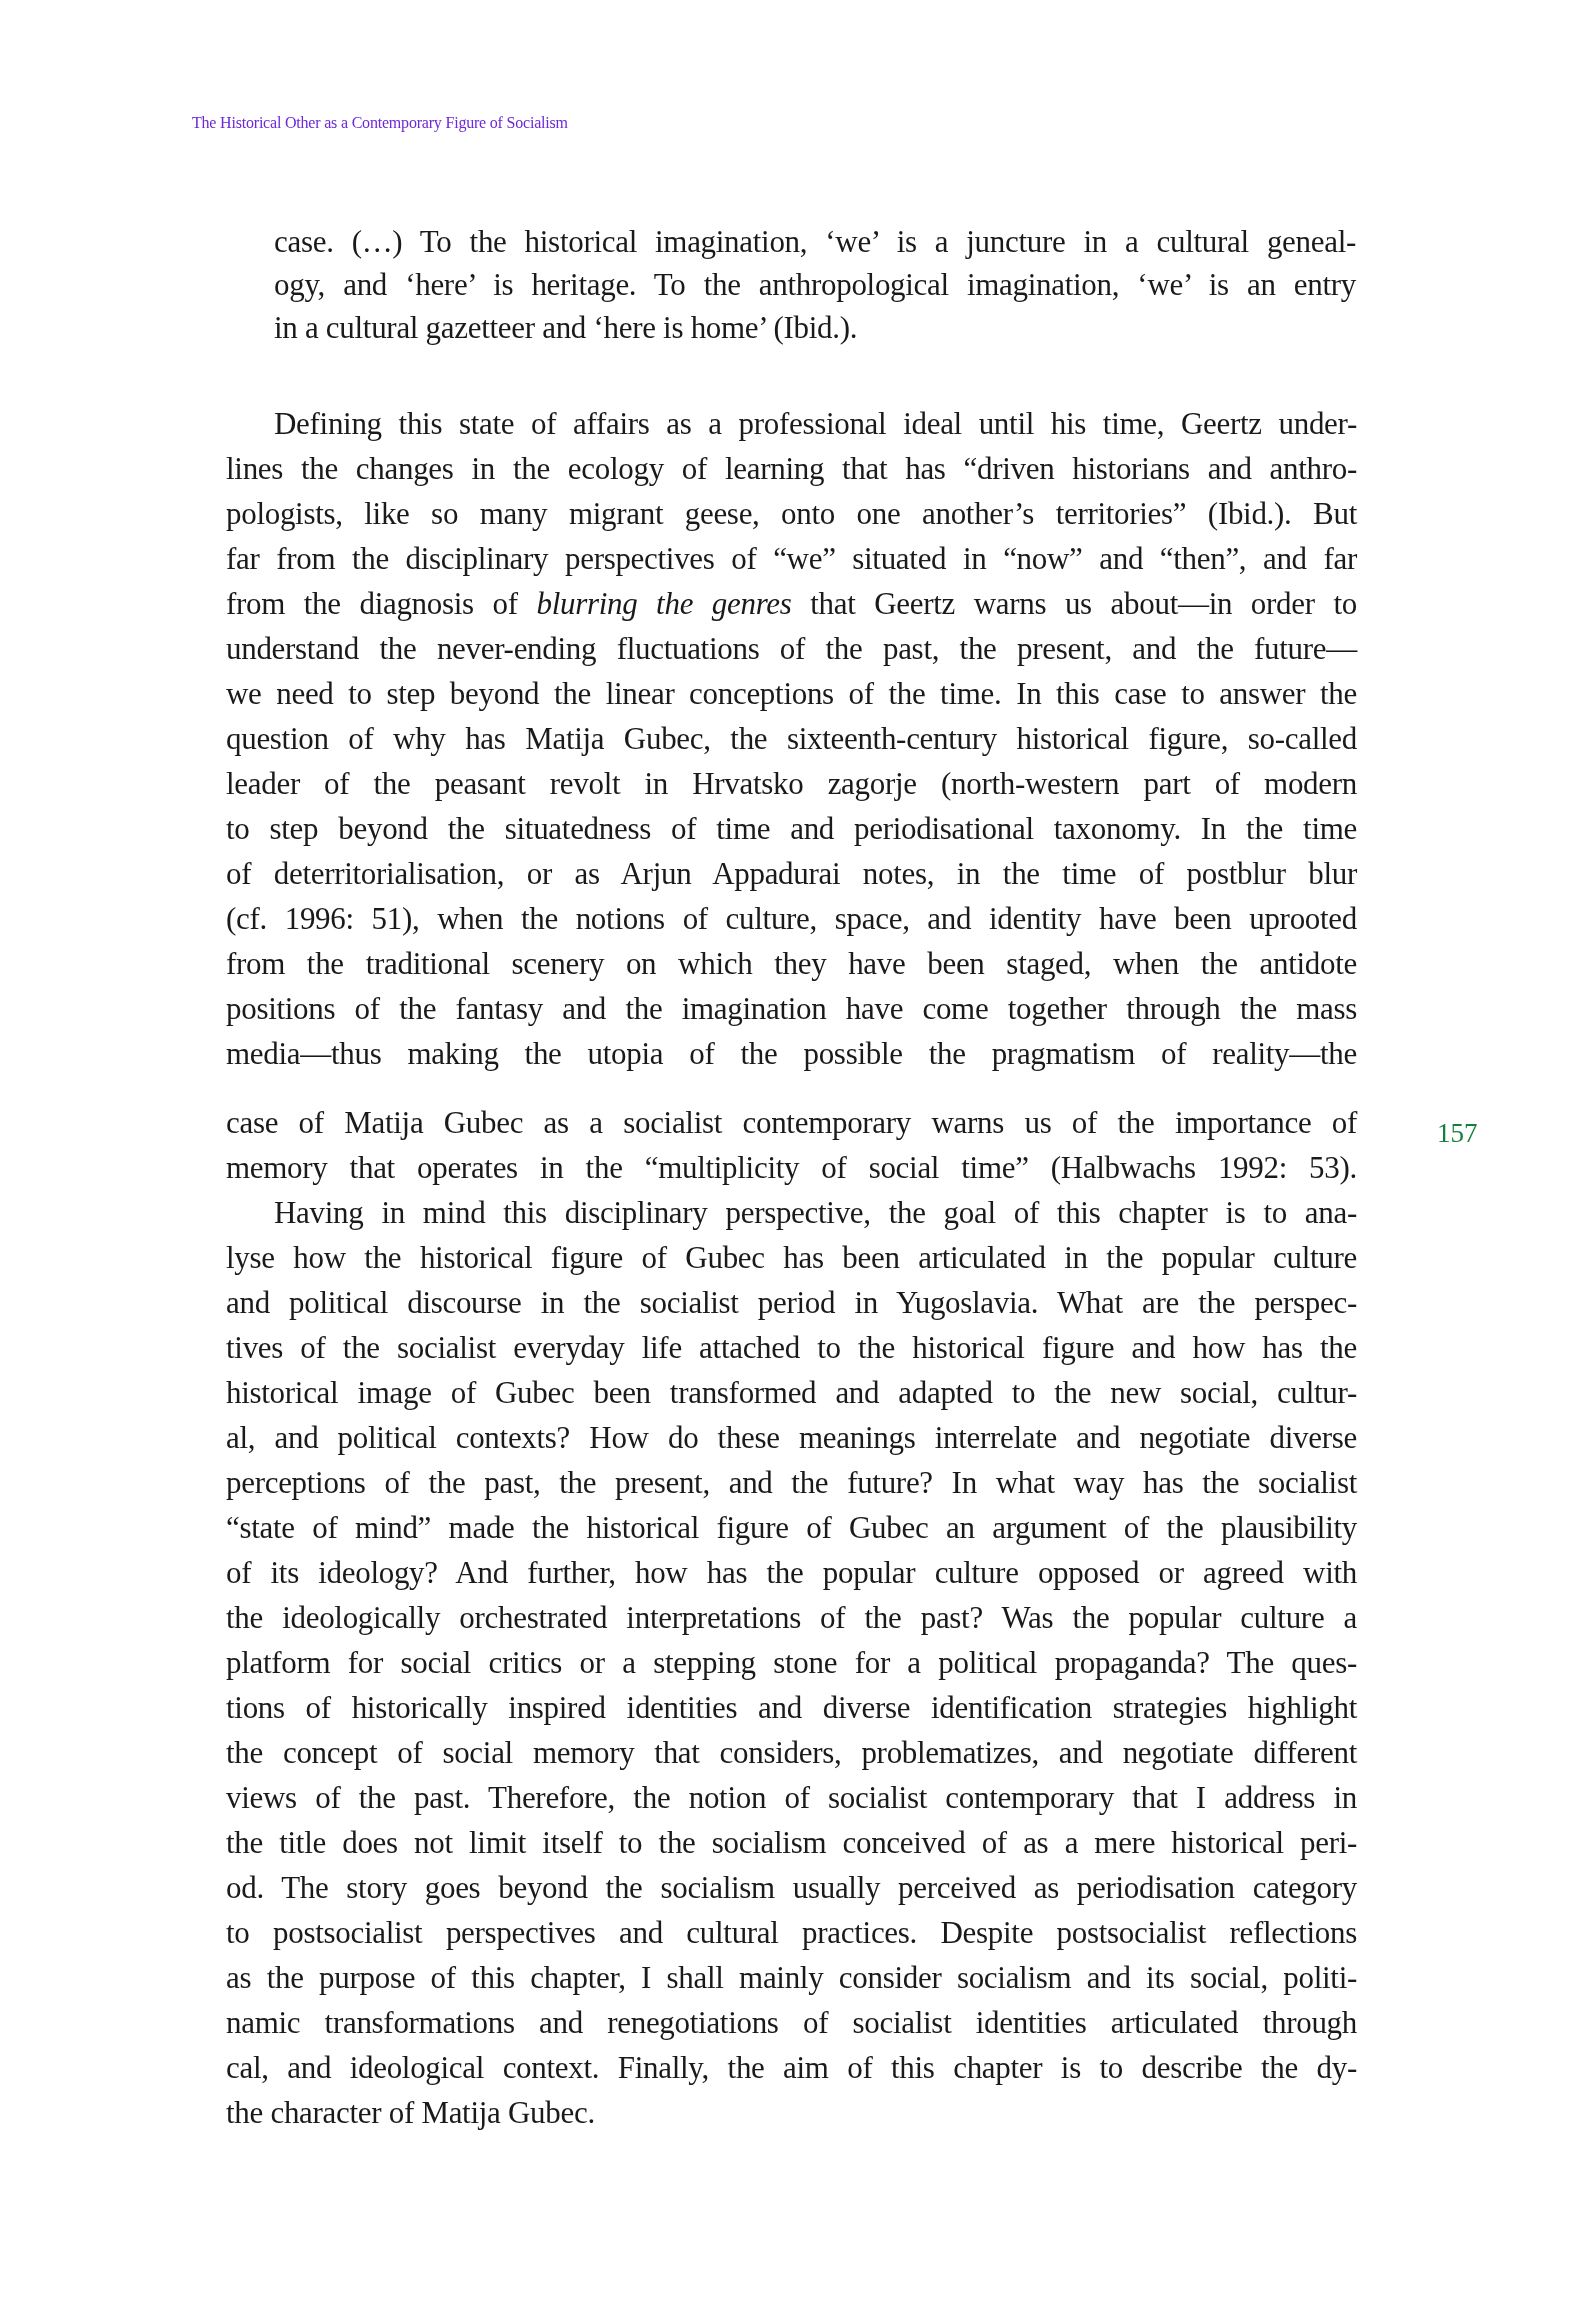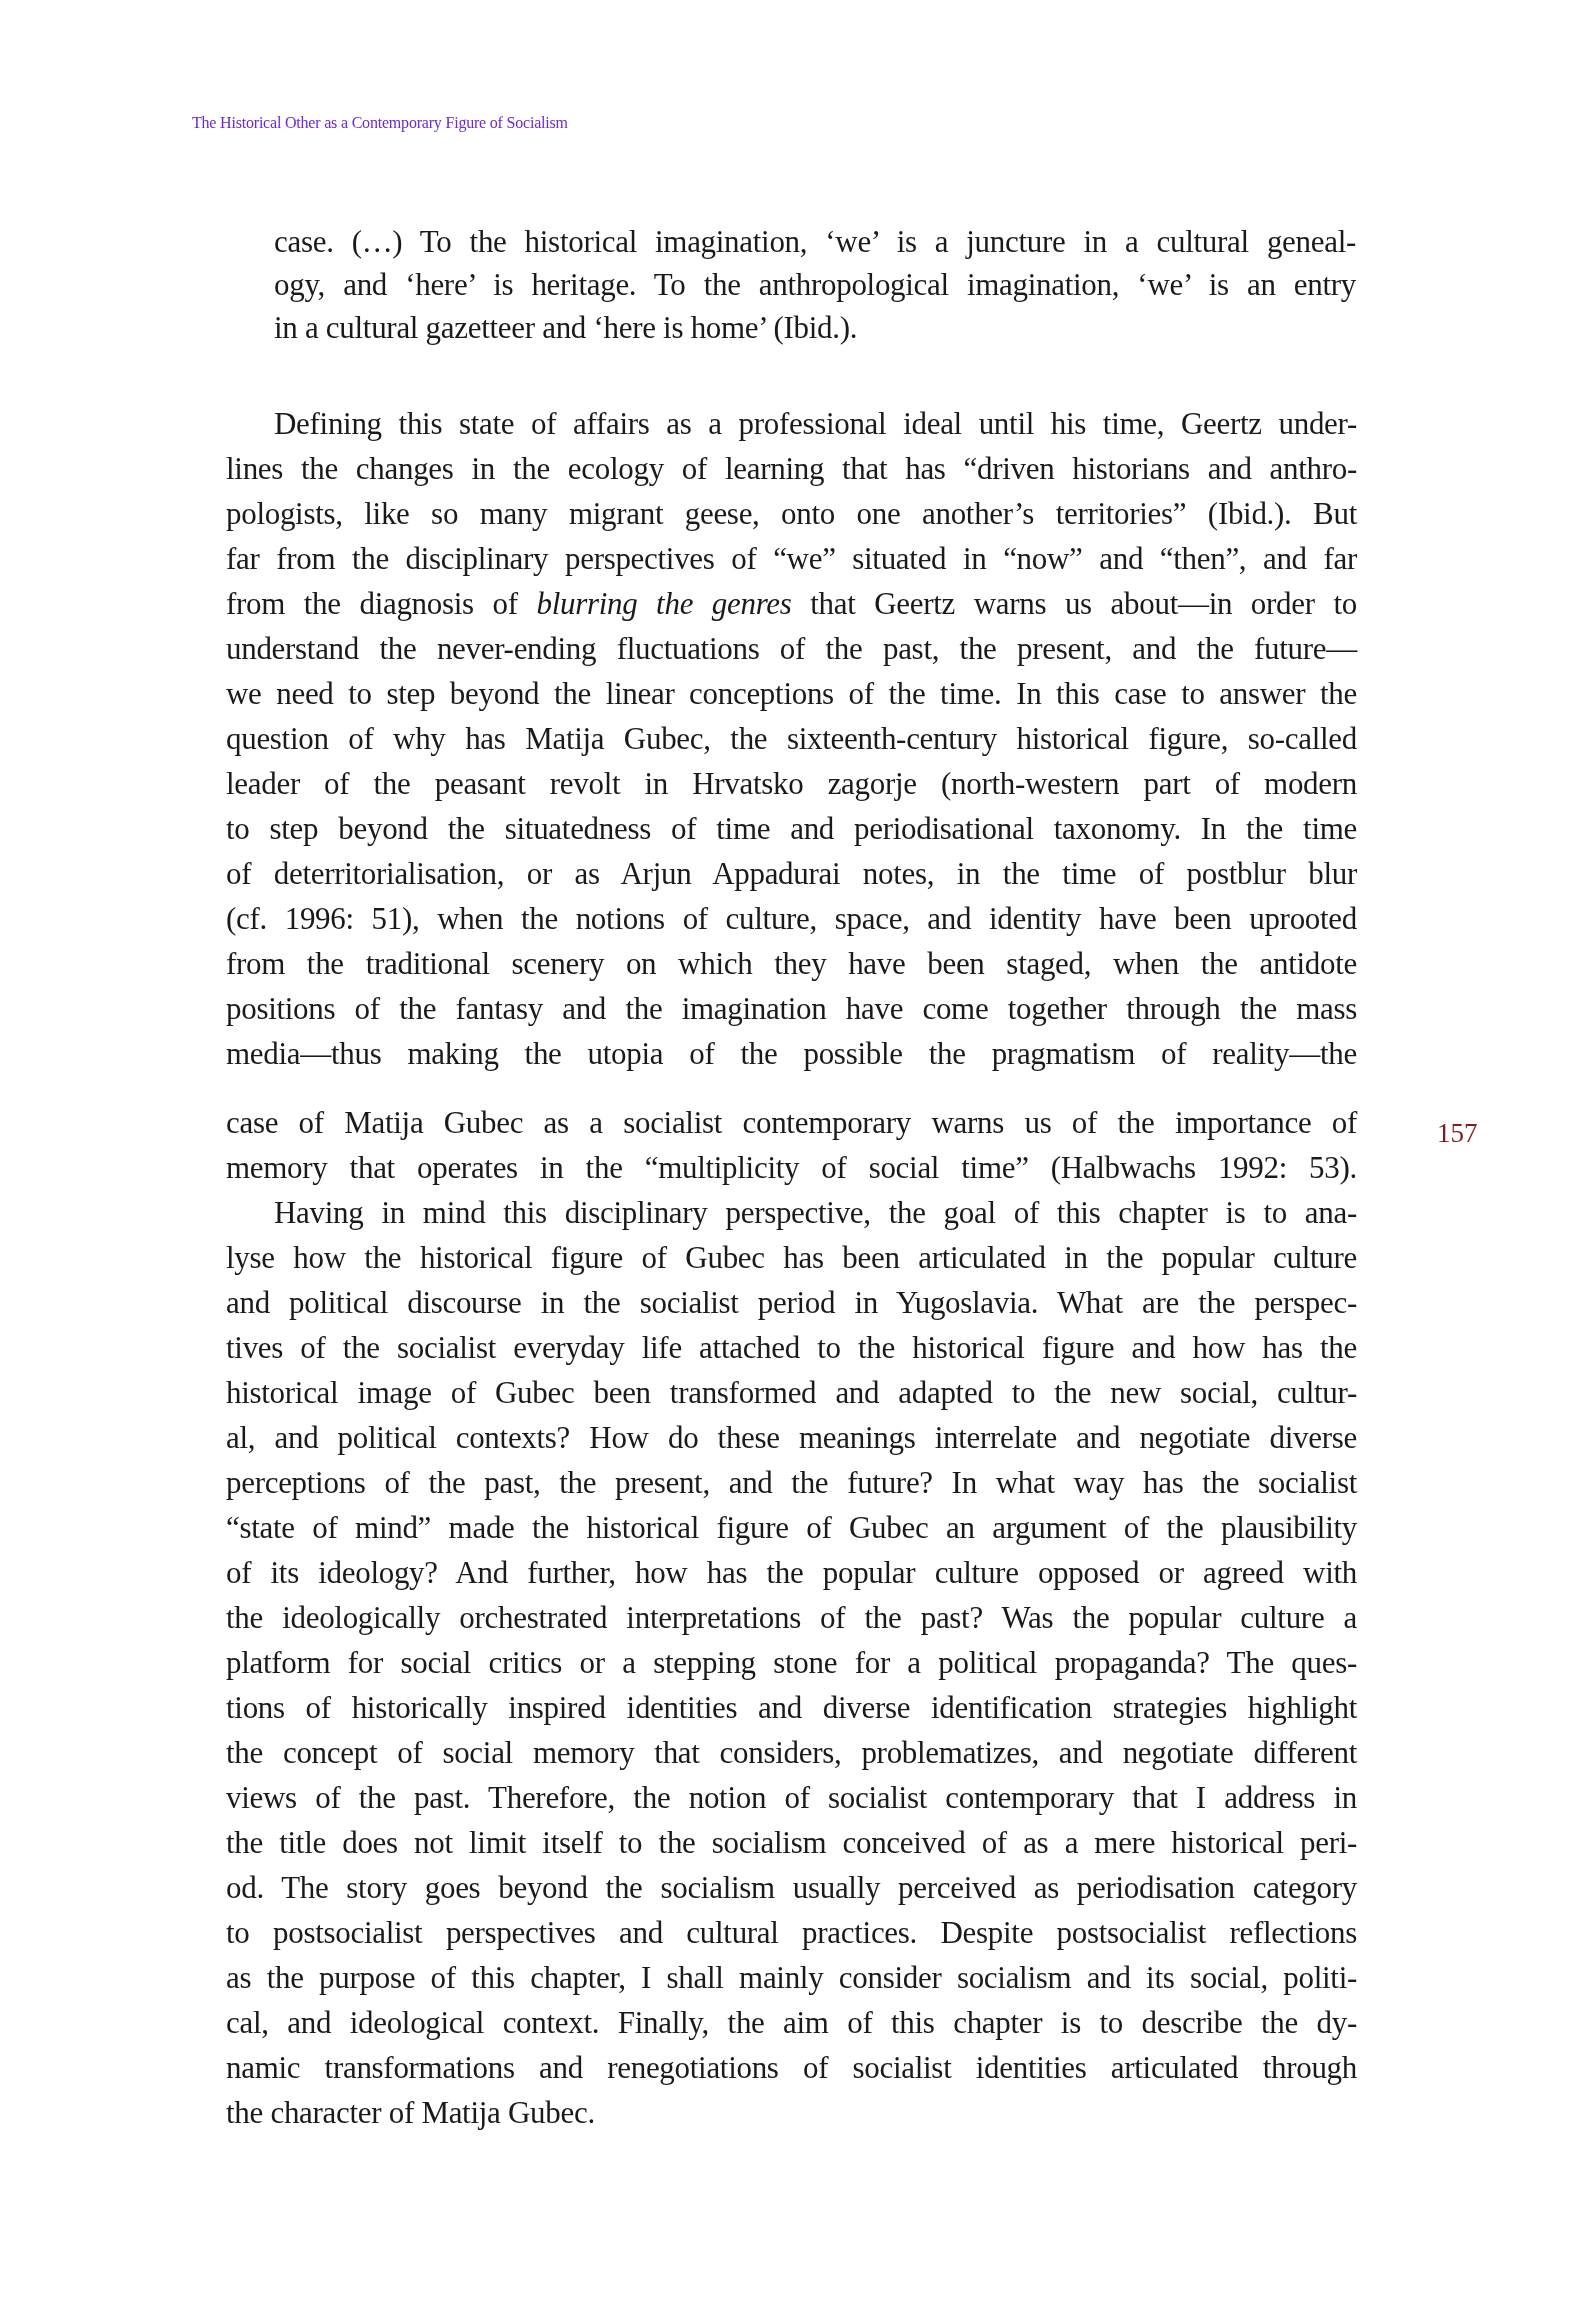--- a/index.html
+++ b/index.html
@@ -6,21 +6,21 @@
   body { width: 1579px; height: 2319px; position: relative; overflow: hidden; }
   .page { position: absolute; left: 0; top: 0; width: 1579px; height: 2319px; background: #fff; color: #1a1a1a; font-family: "Liberation Serif", "DejaVu Serif", serif; }
   .running-head { position: absolute; left: 192px; top: 114px; font-size: 16px; letter-spacing: -0.2px; color: #6d28d9; white-space: nowrap; }
   .block { position: absolute; }
   .line { display: block; height: 45px; line-height: 45px; font-size: 31px; text-align: justify; text-align-last: justify; white-space: nowrap; overflow: visible; letter-spacing: -0.3px; }
   .line.last { text-align-last: left; }
   .quote { left: 274px; top: 220px; width: 1082px; }
   .quote .line { height: 43px; line-height: 43px; }
   .body { left: 226px; top: 401px; width: 1131px; }
   .indent { padding-left: 48px; }
-  .page-number { position: absolute; left: 1437px; top: 1118px; font-size: 27px; color: #7f1d1d; }
+  .page-number { position: absolute; left: 1437px; top: 1118px; font-size: 27px; color: #15803d; }
   em { font-style: italic; }
 </style>
 </head>
 <body>
 
 <div class="page">
 
   <div class="running-head">The Historical Other as a Contemporary Figure of Socialism</div>
 
   <div class="block quote">
@@ -63,21 +63,21 @@
       <span class="line" style="white-space: normal; text-align-last: justify;">of its ideology? And further, how has the popular culture opposed or agreed with</span>
       <span class="line" style="white-space: normal; text-align-last: justify;">the ideologically orchestrated interpretations of the past? Was the popular culture a</span>
       <span class="line" style="white-space: normal; text-align-last: justify;">platform for social critics or a stepping stone for a political propaganda? The ques-</span>
       <span class="line" style="white-space: normal; text-align-last: justify;">tions of historically inspired identities and diverse identification strategies highlight</span>
       <span class="line" style="white-space: normal; text-align-last: justify;">the concept of social memory that considers, problematizes, and negotiate different</span>
       <span class="line" style="white-space: normal; text-align-last: justify;">views of the past. Therefore, the notion of socialist contemporary that I address in</span>
       <span class="line" style="white-space: normal; text-align-last: justify;">the title does not limit itself to the socialism conceived of as a mere historical peri-</span>
       <span class="line" style="white-space: normal; text-align-last: justify;">od. The story goes beyond the socialism usually perceived as periodisation category</span>
       <span class="line" style="white-space: normal; text-align-last: justify;">to postsocialist perspectives and cultural practices. Despite postsocialist reflections</span>
       <span class="line" style="white-space: normal; text-align-last: justify;">as the purpose of this chapter, I shall mainly consider socialism and its social, politi-</span>
+      <span class="line" style="white-space: normal; text-align-last: justify;">namic transformations and renegotiations of socialist identities articulated through</span>
       <span class="line" style="white-space: normal; text-align-last: justify;">cal, and ideological context. Finally, the aim of this chapter is to describe the dy-</span>
-      <span class="line" style="white-space: normal; text-align-last: justify;">namic transformations and renegotiations of socialist identities articulated through</span>
       <span class="line last">the character of Matija Gubec.</span>
     </div>
   </div>
 
   <div class="page-number">157</div>
 </div>
 
 
 </body></html>

